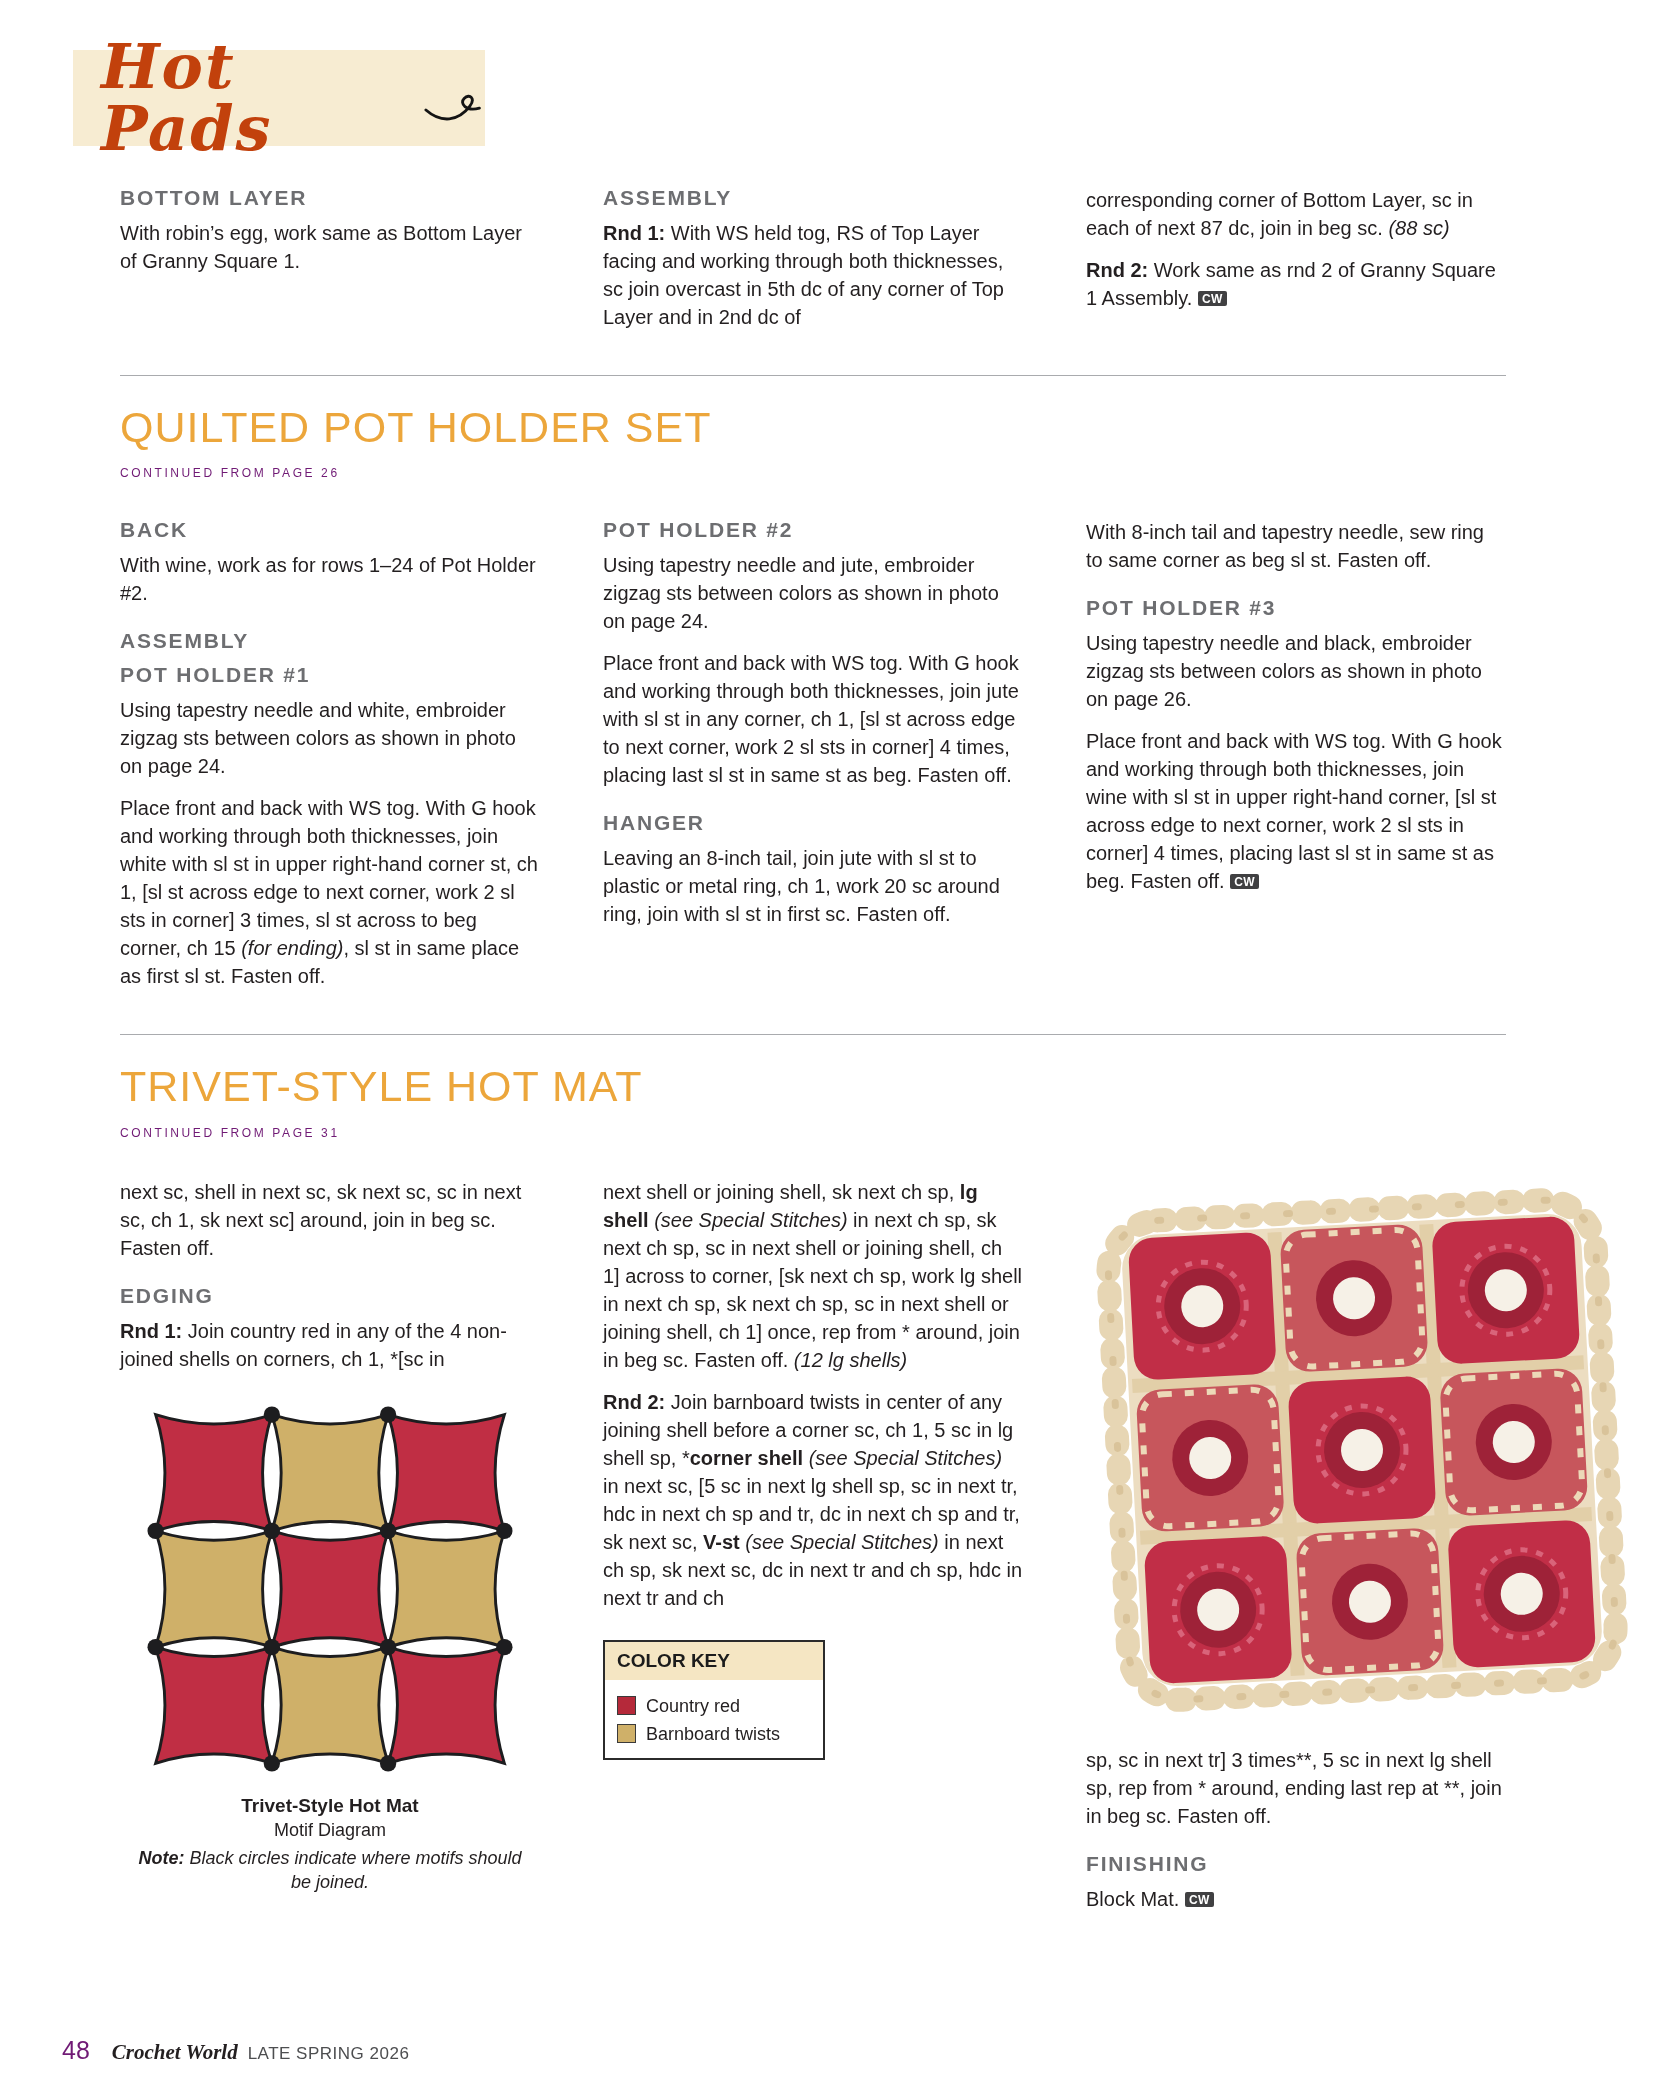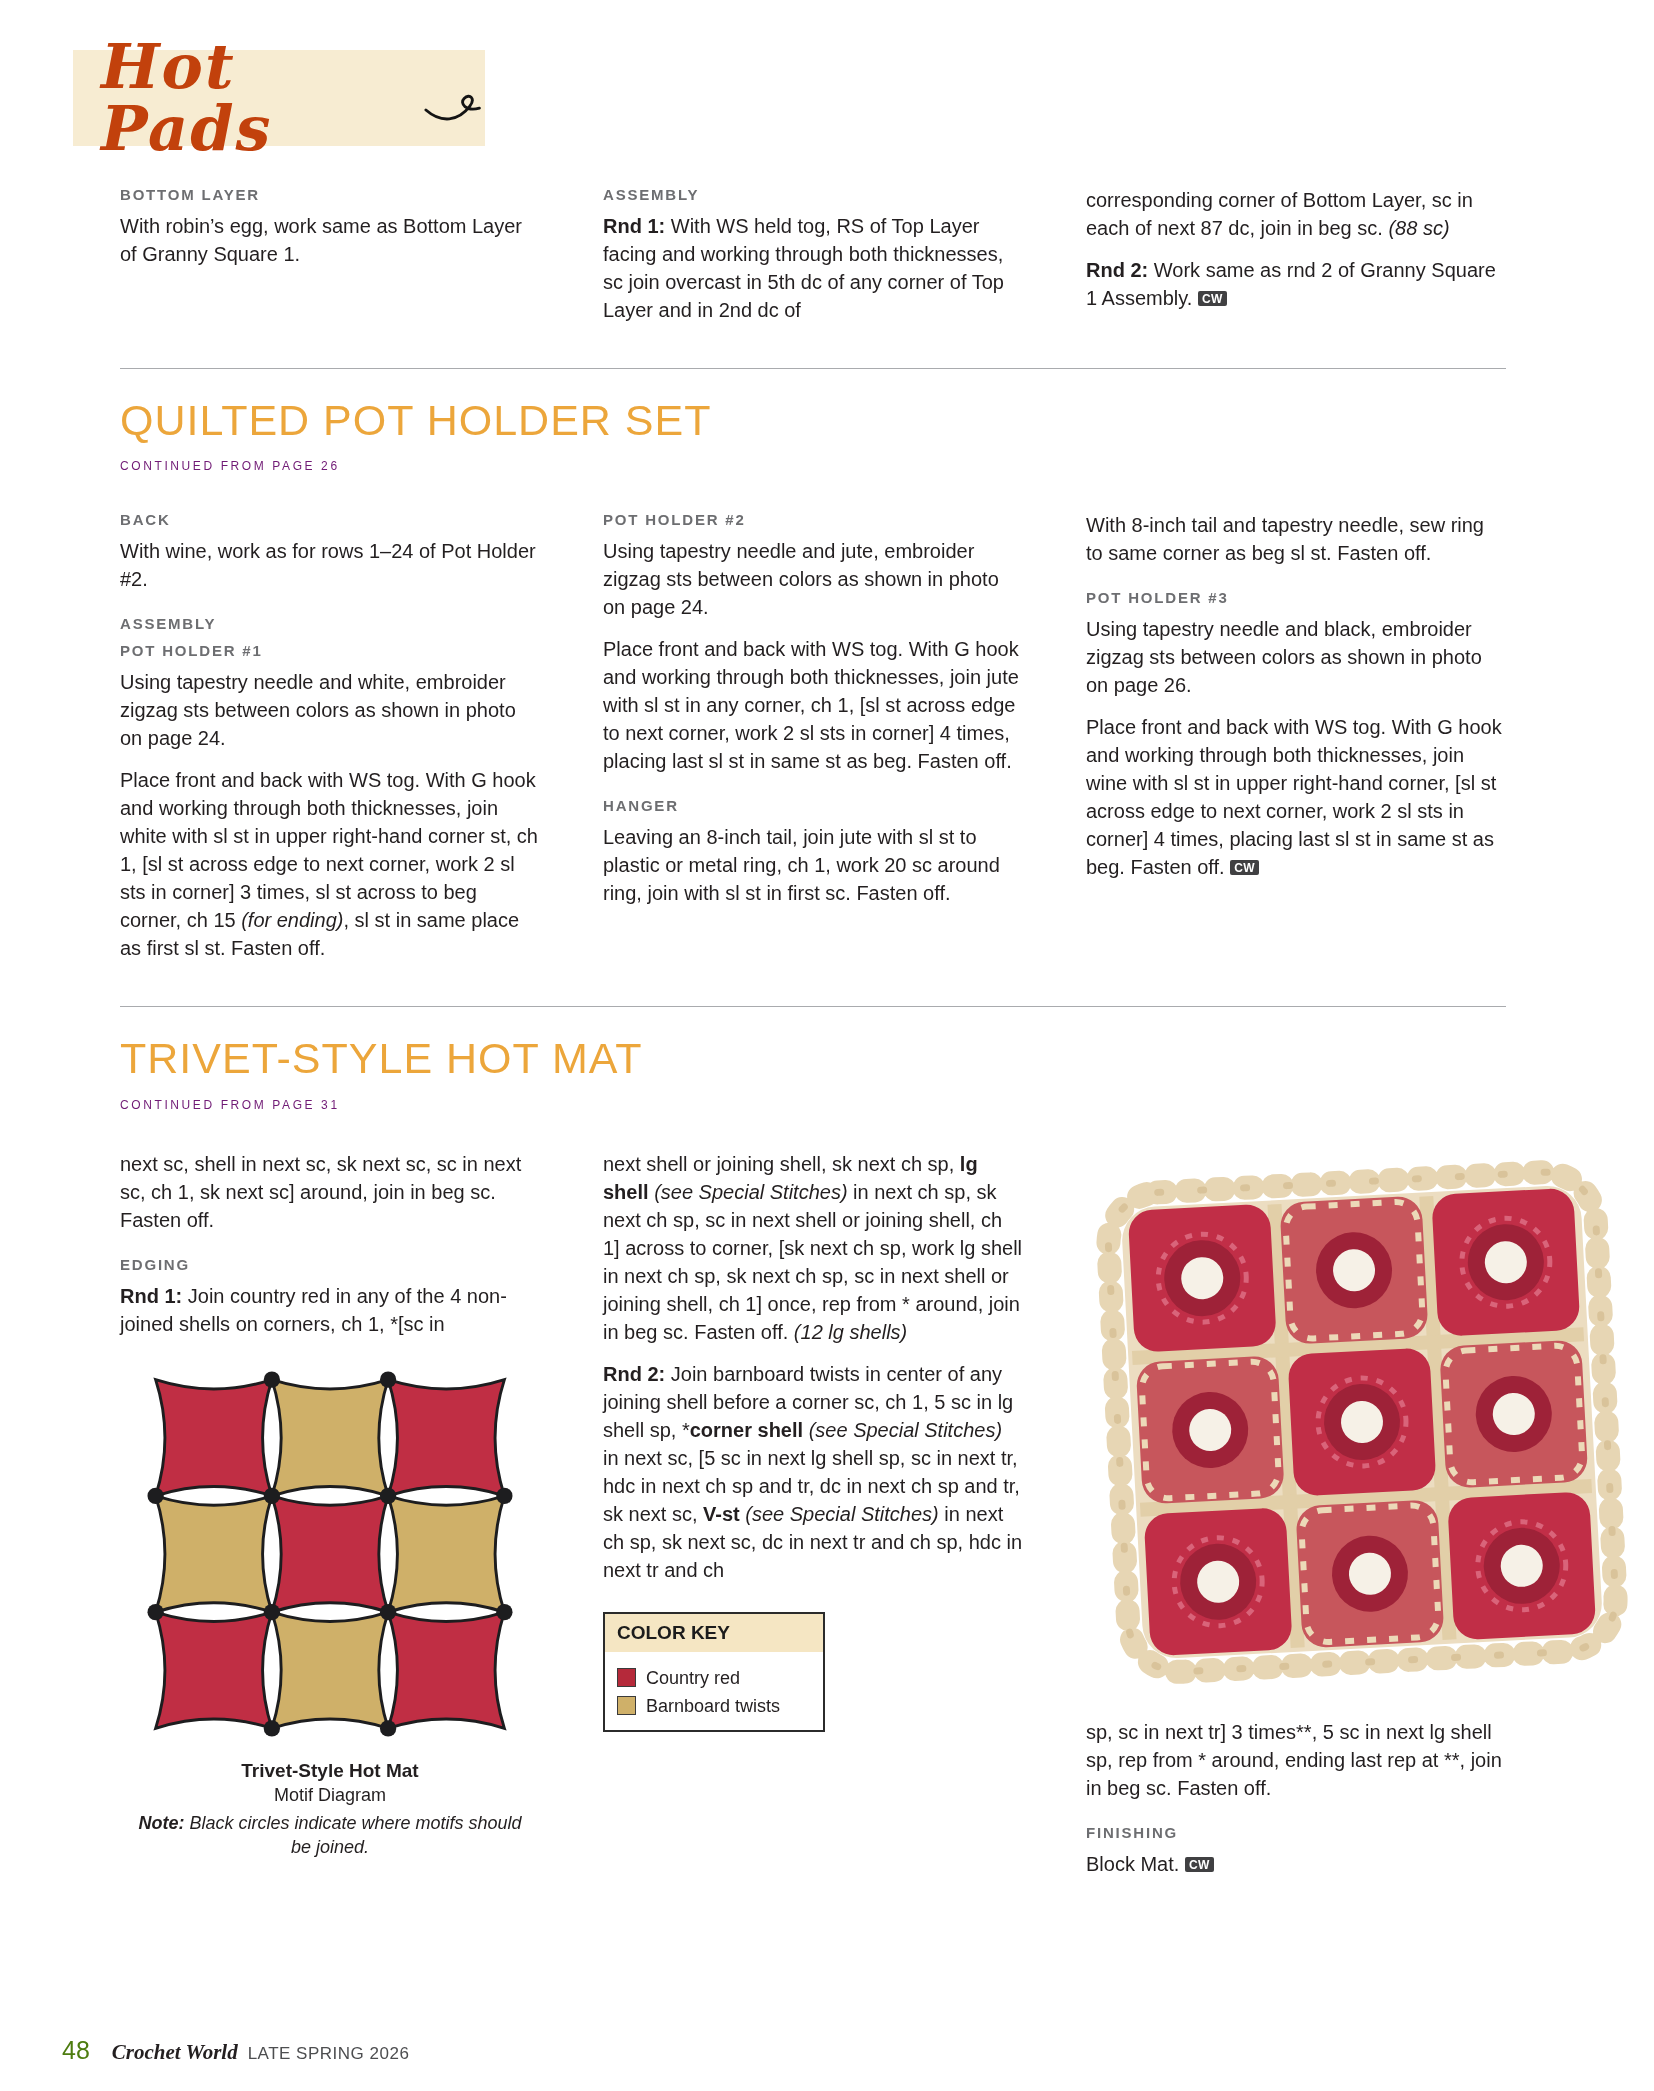--- a/index.html
+++ b/index.html
@@ -21,21 +21,21 @@
 
   .rule{border:none;border-top:1px solid #a9abae;margin:30px 0 0 0;}
 
   .big-title{font-size:43px;font-weight:400;color:#eca63b;letter-spacing:1px;margin:28px 0 0 0;line-height:1.08;}
   .continued{font-size:12px;letter-spacing:2.6px;color:#701a75;margin:16px 0 0 0;font-weight:400;}
   .section-cols{margin-top:38px;}
 
   .body{font-size:20px;line-height:28px;margin:0 0 14px 0;}
   .run-b{font-weight:700;}
   .run-i{font-style:italic;}
-  .subhead{font-size:15px;font-weight:700;letter-spacing:1.8px;color:#6d6e71;margin:22px 0 9px 0;}
+  .subhead{font-size:21px;font-weight:700;letter-spacing:1.8px;color:#6d6e71;margin:22px 0 9px 0;}
   .subhead.tight{margin-top:10px;}
 
   .cw-badge{display:inline-block;background:#404042;color:#ffffff;font-size:12px;font-weight:700;
             padding:2px 4px 1px 4px;border-radius:2px;line-height:1;vertical-align:2px;letter-spacing:.5px;}
 
   
   .diagram-wrap{margin:30px auto 0 auto;width:390px;text-align:center;}
   .diagram{display:block;margin:0 auto;}
   .cap-title{font-weight:700;font-size:19px;margin-top:20px;}
   .cap-sub{font-size:18px;margin-top:3px;}
@@ -47,21 +47,21 @@
   .key-body{padding:12px 0 10px 0;}
   .key-item{display:flex;gap:10px;padding:3px 12px 2px 12px;font-size:18px;line-height:23px;}
   .swatch{width:19px;height:19px;border:1px solid #3a3a3a;flex:0 0 19px;margin-top:1px;box-sizing:border-box;}
 
   
   .photo-wrap{margin:-32px 0 0 -16px;width:580px;}
   .after-photo{margin-top:14px;}
 
   
   .footer{position:absolute;left:62px;bottom:26px;display:flex;align-items:baseline;}
-  .footer-page{font-size:25px;color:#4d7c0f;}
+  .footer-page{font-size:25px;color:#701a75;}
   .footer-mag{font-family:"Liberation Serif","DejaVu Serif",serif;font-weight:700;font-style:italic;
               font-size:21px;margin-left:22px;}
   .footer-issue{font-size:17px;color:#4d4e50;margin-left:10px;letter-spacing:.5px;}
 </style>
 </head>
 <body>
 
 <div class="page">
 
   <div class="logo-band">

